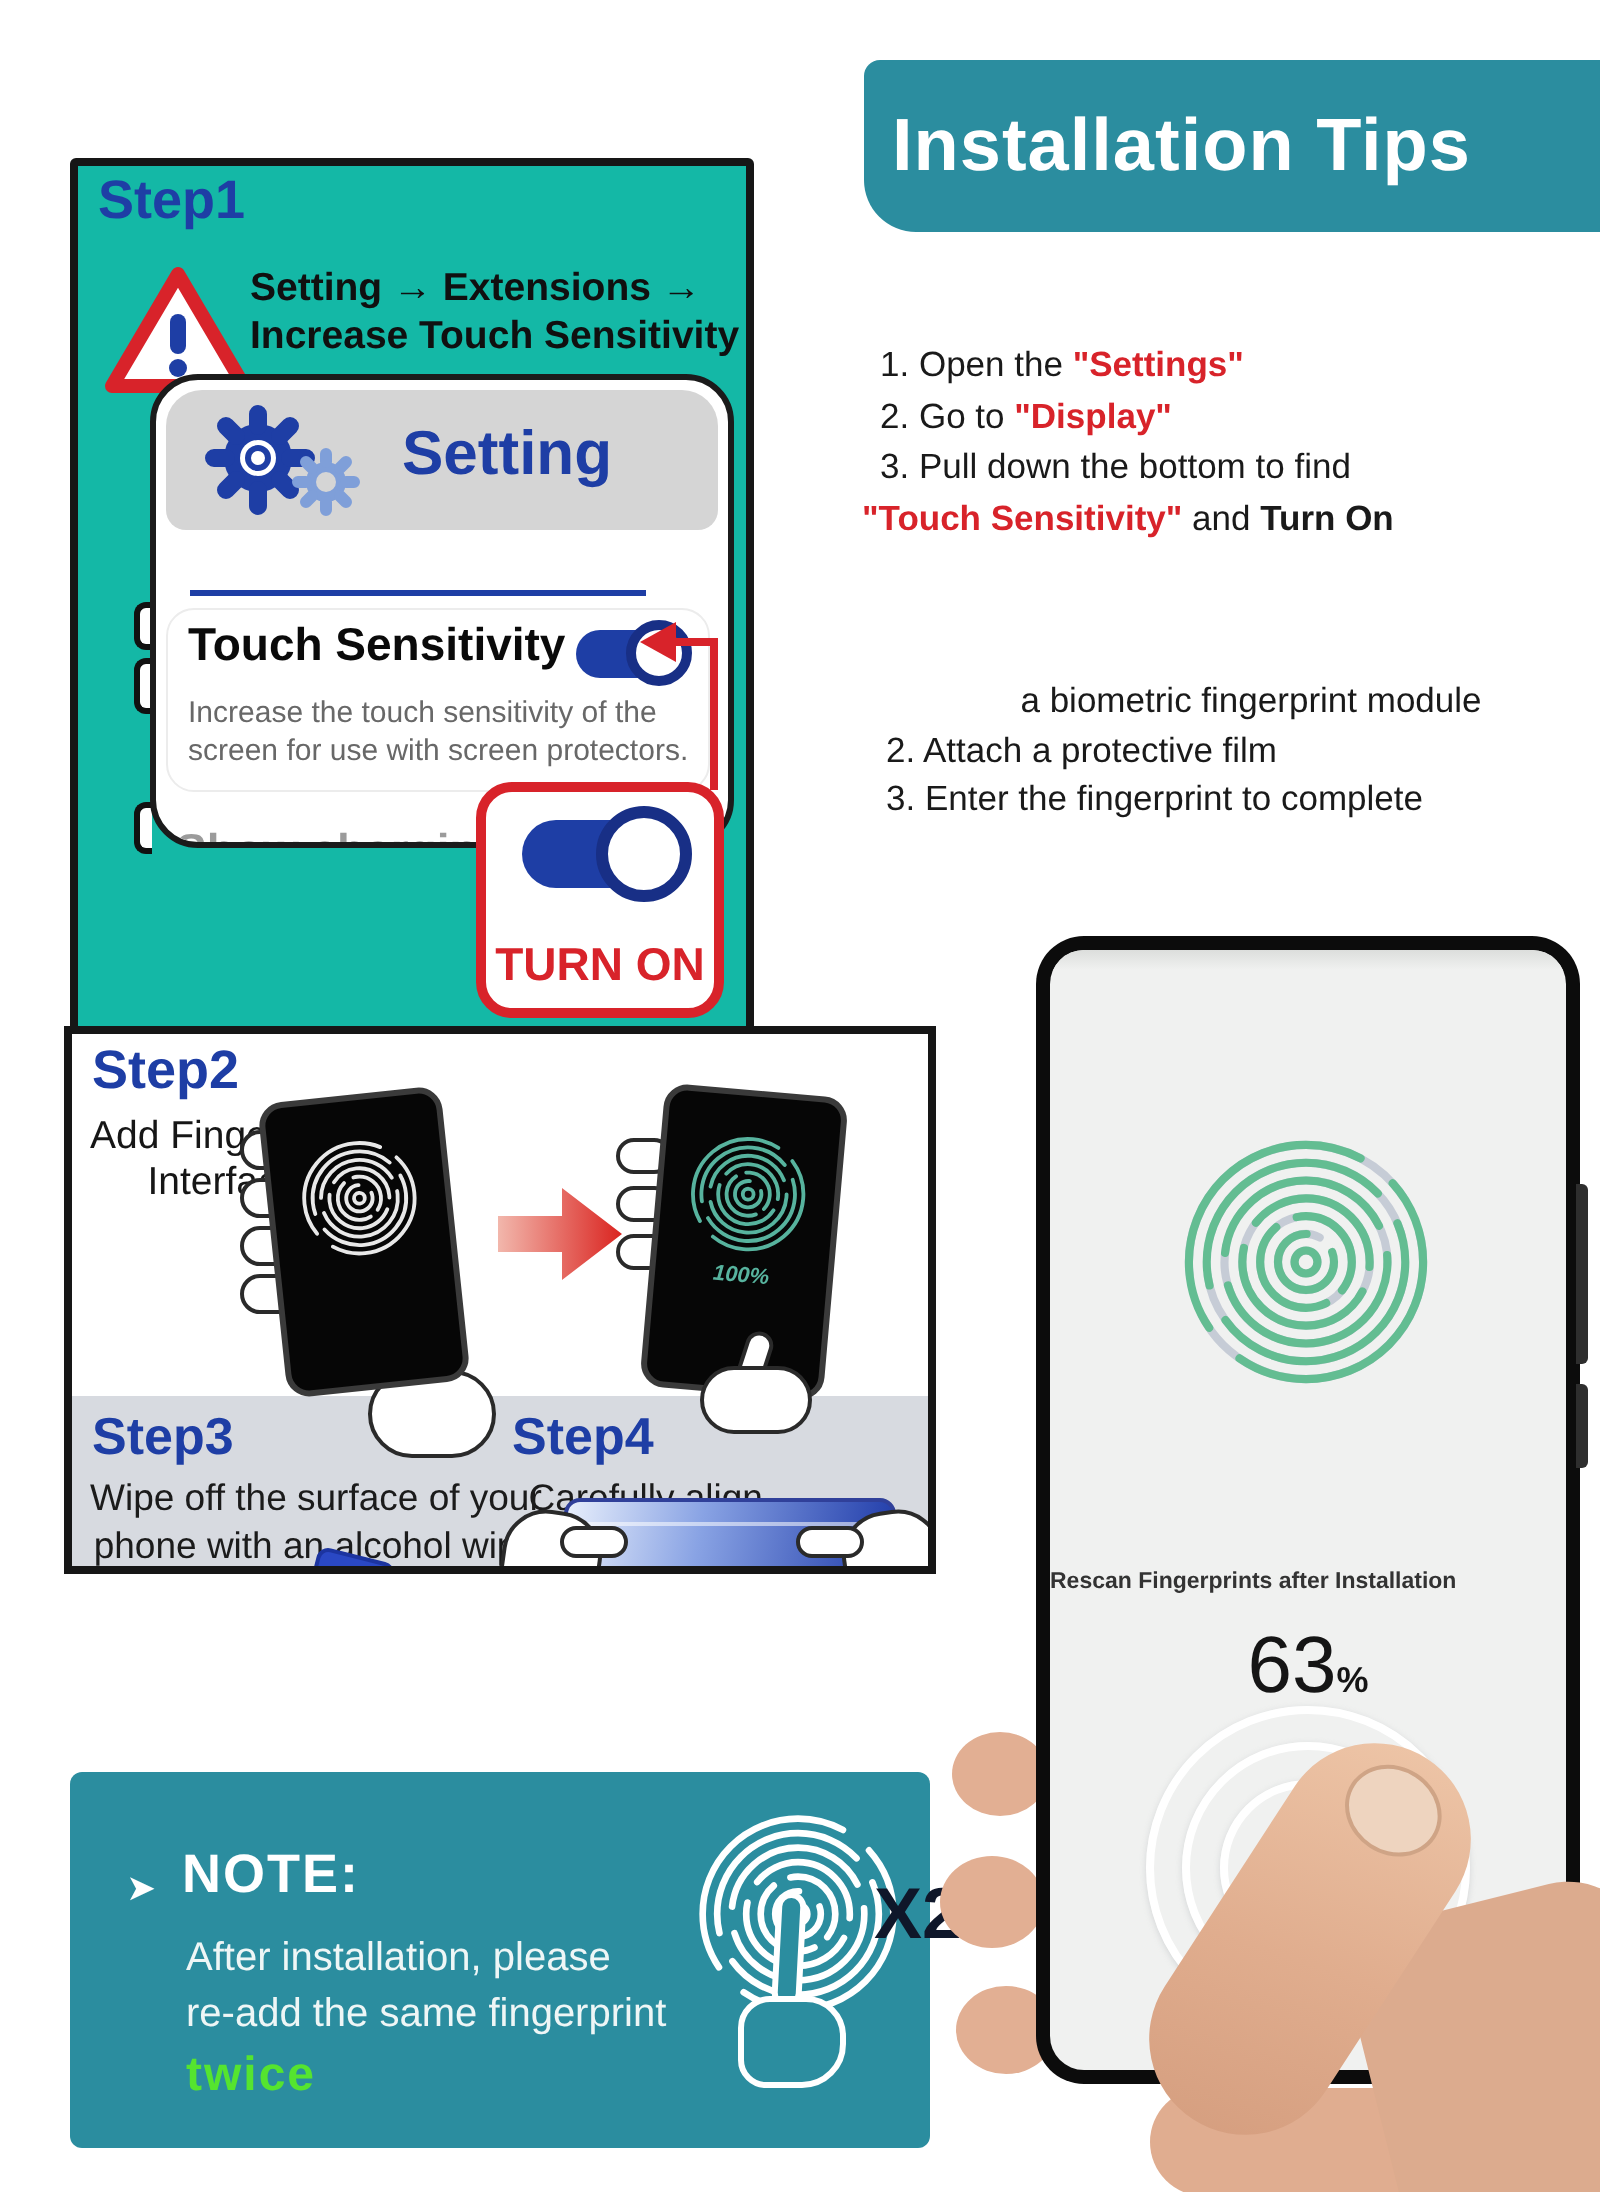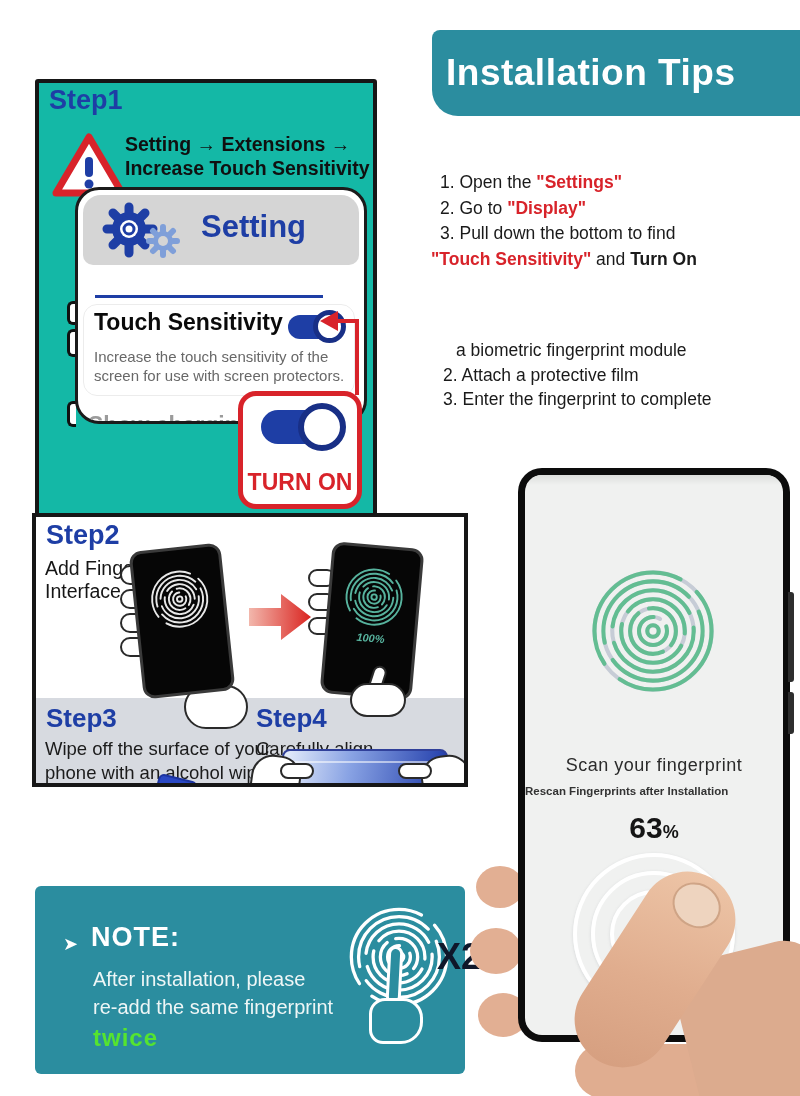--- a/index.html
+++ b/index.html
@@ -36,27 +36,27 @@
   .turnon-box { left:199px; top:308px; width:124px; height:118px; background:#fff; border:5px solid var(--red,#d8232a); border-radius:18px; z-index:7; }
   .toggle-lg { left:50%; transform:translateX(-50%); top:14px; width:78px; height:34px; background:var(--blue,#1e3ea5); border-radius:17px; }
   .toggle-lg .knob { position:absolute; right:-7px; top:-7px; width:48px; height:48px; background:#fff; border:6px solid #182f86; border-radius:50%; }
   .turnon-label { left:0; right:0; bottom:8px; text-align:center; font-weight:bold; font-size:23px; color:var(--red,#d8232a); }
 
   
   .tips-header { left:432px; top:30px; width:415px; height:86px; background:var(--teal,#2b8d9f); border-radius:8px 20px 20px 26px; display:flex; align-items:center; padding-left:14px; color:#fff; font-weight:bold; font-size:37px; letter-spacing:0.5px; }
   .tips-list { font-size:17.5px; color:#1a1a1a; }
   .tips-list-1 { left:440px; top:170px; width:352px; line-height:25.5px; }
   .tips-list-2 { left:443px; top:338px; width:352px; line-height:24.5px; }
-  .tip-line.indent { padding-left:13px; }
+  .tip-line.indent { padding-left:13px;text-align:center; }
   .tip-line.outdent { margin-left:-9px; }
   .seg-red { color:var(--red,#d8232a); font-weight:bold; }
   .seg-bold { font-weight:bold; }
 
   
-  .step2-box { left:32px; top:513px; width:436px; height:274px; border:4px solid #161616; background:#fff; overflow:hidden; }
+  .step2-box { left:32px; top:513px; width:436px; height:274px; border:4px solid #161616; background:#fff; overflow:hidden;text-align:center; }
   .s2-title { left:10px; top:3px; }
   .s2-sub { left:9px; top:40px; font-size:19.5px; line-height:23px; color:#161616; }
   .sketch { background:#fff; border:2.5px solid #2a2a2a; }
   .p2-phone { width:92px; height:148px; background:#060606; border:3px solid #3a3a3a; border-radius:12px; z-index:2; display:flex; flex-direction:column; align-items:center; }
   .p2-left { left:100px; top:30px; transform:rotate(-6deg); }
   .p2-right { left:290px; top:28px; height:152px; transform:rotate(5deg); }
   .p2-progress { color:var(--fpteal,#57b39e); font-weight:bold; font-style:italic; font-size:11px; margin-top:2px; }
   .p2-fp { width:60px; height:66px; margin-top:16px; }
   .arrow2 { left:213px; top:74px; width:64px; height:52px; z-index:1; }
   .step34-zone { left:0; right:0; top:181px; height:168px; background:#d7dae0; }
@@ -95,21 +95,21 @@
   .ftip { background:#e2af93; border-radius:50%; z-index:1; }
   .scan-phone { left:518px; top:468px; width:272px; height:574px; background:#0c0c0c; border-radius:24px; padding:7px; z-index:2; }
   .scan-screen { position:relative; width:100%; height:100%; background:#f0f1f0; border-radius:17px; overflow:hidden; }
   .screen-top { left:0; right:0; top:0; height:10px; background:linear-gradient(#dcdedc,#f0f1f0); }
   .vol-btn { left:788px; top:592px; width:6px; height:90px; background:#2e2e2e; border-radius:0 3px 3px 0; z-index:3; }
   .pwr-btn { left:788px; top:692px; width:6px; height:42px; background:#2e2e2e; border-radius:0 3px 3px 0; z-index:3; }
   .scan-fp { left:64px; top:86px; width:128px; height:140px; }
   .scan-title { left:0; right:0; top:280px; text-align:center; font-size:18px; color:#2b2b2b; letter-spacing:0.5px; }
   .scan-sub { left:0; right:0; top:310px; text-align:left; font-size:11.5px; font-weight:bold; color:#333; }
   .scan-progress { left:0; right:0; top:336px; text-align:center; color:#151515; }
-  .scan-progress .val { font-size:30px; font-weight:bold; }
+  .scan-progress .val { font-size:40px; font-weight:normal; }
   .scan-progress .unit { font-size:18px; font-weight:bold; }
   .ring { border:4px solid #fff; border-radius:50%; box-shadow:0 1px 3px rgba(175,180,185,0.45); }
   .thumb { left:607px; top:862px; width:96px; height:215px; border-radius:48px; transform:rotate(33deg); background:linear-gradient(165deg,#eec6a8 0%,#e0ad8e 55%,#d59e7f 100%); z-index:5; }
   .thumb .nail { position:absolute; left:23px; top:9px; width:50px; height:44px; border-radius:50%; background:#eed4bf; border:2px solid #cfa486; }
   .palm { left:686px; top:948px; width:150px; height:170px; background:#dcab8e; border-radius:40px; transform:rotate(-14deg); z-index:4; }
   .finger-below { left:575px; top:1044px; width:226px; height:54px; background:#e0ad90; border-radius:27px; z-index:3; }
 </style>
 </head>
 <body>
 
@@ -310,21 +310,20 @@
     <div class="scan-screen">
       <div class="abs screen-top"></div>
       <svg class="abs scan-fp" viewBox="0 0 100 110">
         <g style="color:#c6ccd6">
             <use href="#fp-shape" transform="rotate(28 50 55)"></use>
           </g>
         <g style="color:var(--fpgreen,#63bd92)">
             <use href="#fp-shape"></use>
           </g>
       </svg>
-      <div class="abs scan-title">Scan your fingerprint</div>
       <div class="abs scan-sub">Rescan Fingerprints after Installation</div>
       <div class="abs scan-progress">
         <span class="val">63</span><span class="unit">%</span>
       </div>
       <div class="abs ring" style="left:85px;top:415px;width:88px;height:88px"></div>
       <div class="abs ring" style="left:66px;top:396px;width:126px;height:126px"></div>
       <div class="abs ring" style="left:48px;top:378px;width:162px;height:162px"></div>
     </div>
   </div>
   <div class="abs vol-btn"></div>

